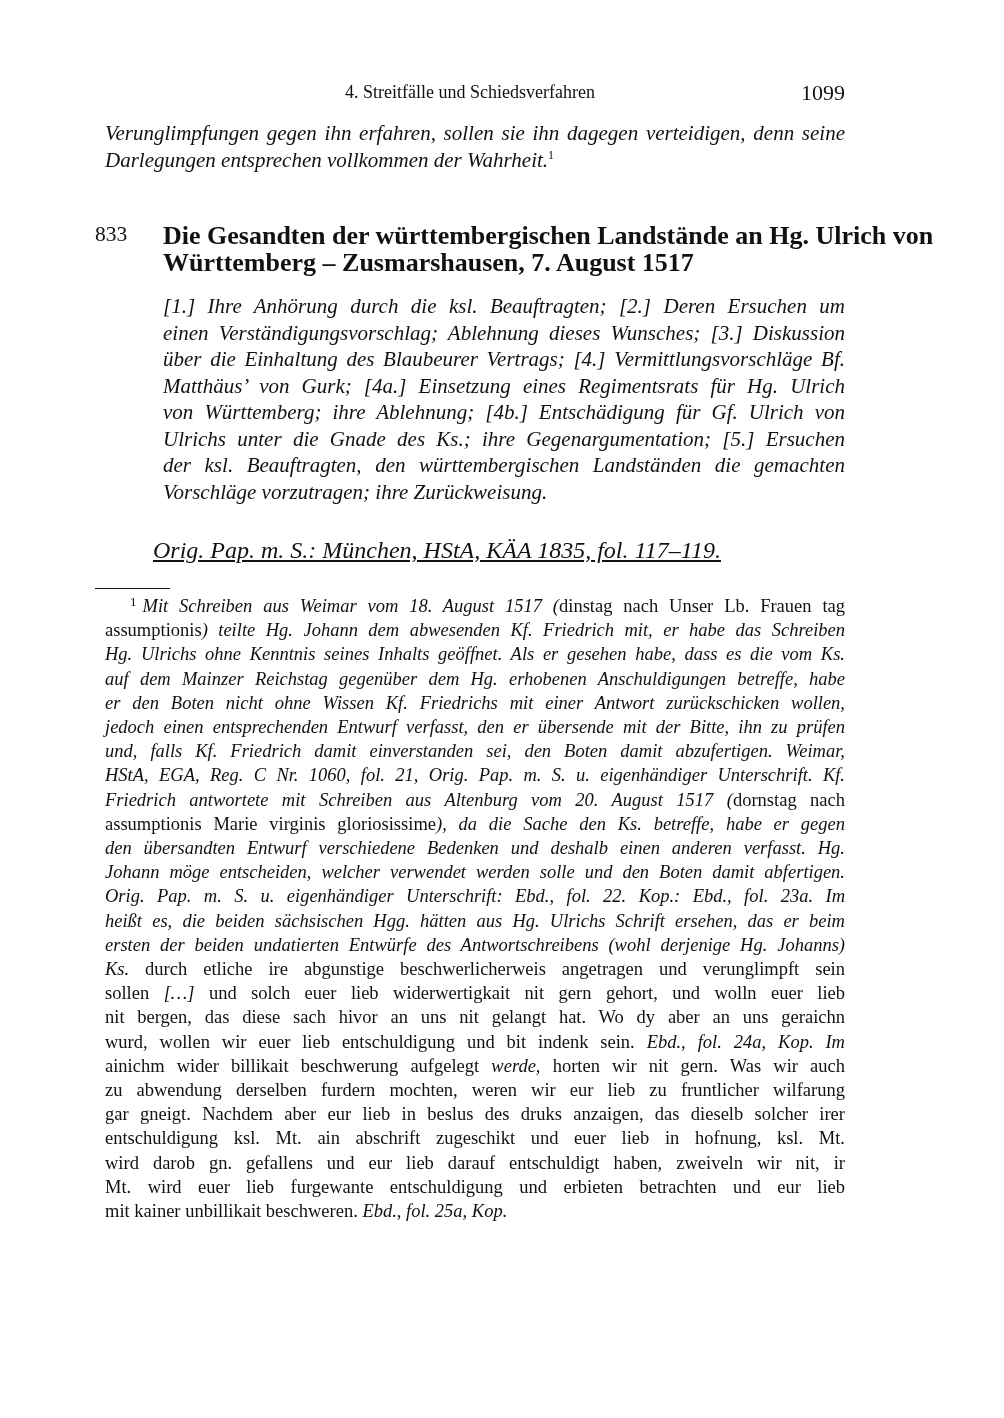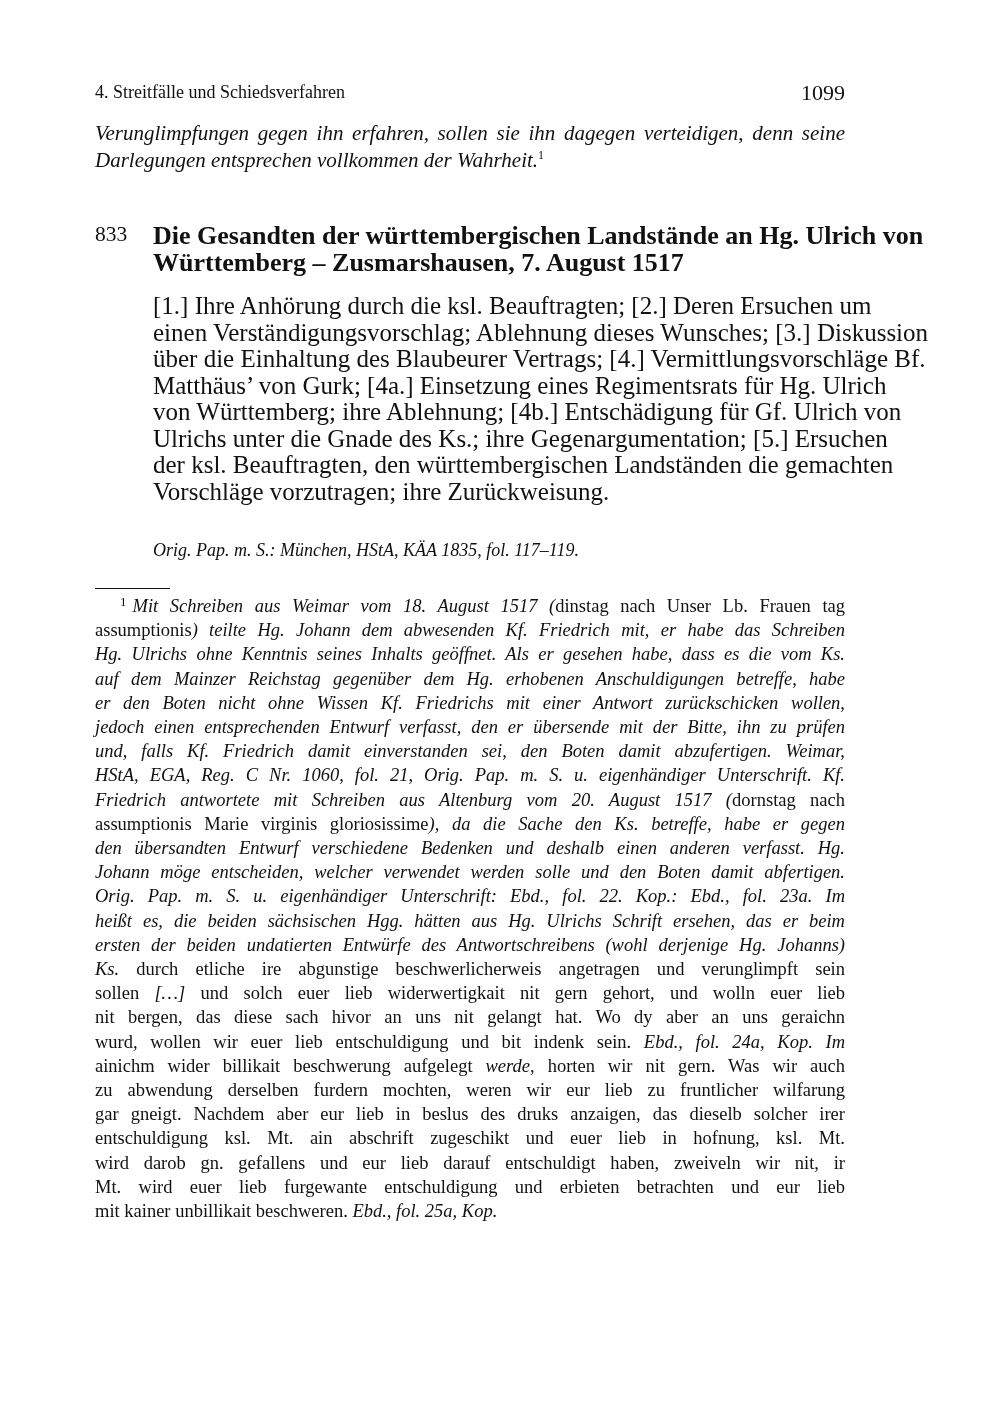--- a/index.html
+++ b/index.html
@@ -5,43 +5,44 @@
   html, body { margin: 0; padding: 0; background: #ffffff; }
   body {
     width: 1004px; height: 1418px; position: relative; overflow: hidden;
     font-family: "Liberation Serif", "DejaVu Serif", serif; color: #111;
   }
   .page { position: absolute; left: 0; top: 0; width: 1004px; height: 1418px; }
   .running-head {
     position: absolute; top: 80px; left: 95px; width: 750px; height: 26px;
   }
   .running-head .title {
-    position: absolute; left: 0; width: 750px; text-align: left;
+    position: absolute; left: 0; width: 750px; text-align: center;
     font-size: 18px; top: 2px;
   }
   .running-head .pagenum {
     position: absolute; right: 0; top: 0; font-size: 22px;
   }
   .block { position: absolute; }
   .line {
     display: block; white-space: nowrap; text-align: justify; text-align-last: justify;
     overflow: visible;
+    margin-left: 10px;
   }
   .line.last { text-align-last: left; }
   .it { font-style: italic; }
   .cont { left: 95px; top: 120px; width: 750px; font-size: 21px; line-height: 27px; }
   sup { font-size: 12px; vertical-align: 8px; line-height: 0; font-style: normal; }
   .doc-number {
     position: absolute; left: 95px; top: 222px; font-size: 21.5px; font-weight: normal;
   }
   .doc-title {
     left: 153px; top: 222px; width: 692px; font-size: 26px; font-weight: bold; line-height: 27px;
   }
-  .regest { left: 153px; top: 293px; width: 692px; font-size: 25px; line-height: 26.5px; }
-  .source { left: 153px; top: 538px; width: 692px; font-size: 18px; line-height: 24px; font-style: italic; }
+  .regest { left: 153px; top: 293px; width: 692px; font-size: 21px; line-height: 26.5px; font-style: italic; }
+  .source { left: 153px; top: 538px; width: 692px; font-size: 24px; line-height: 24px; font-style: italic; text-decoration: underline; }
   .fn-rule { position: absolute; left: 95px; top: 588px; width: 75px; height: 0; border-top: 1px solid #111; }
   .footnote { left: 95px; top: 594px; width: 750px; font-size: 18.5px; line-height: 24.2px; }
   .footnote .fnmark { font-size: 13px; vertical-align: 6px; line-height: 0; padding-left: 25px; padding-right: 6px; font-style: normal; }
   .up { font-style: normal; }
 </style>
 </head>
 <body>
 
 <div class="page">
 

